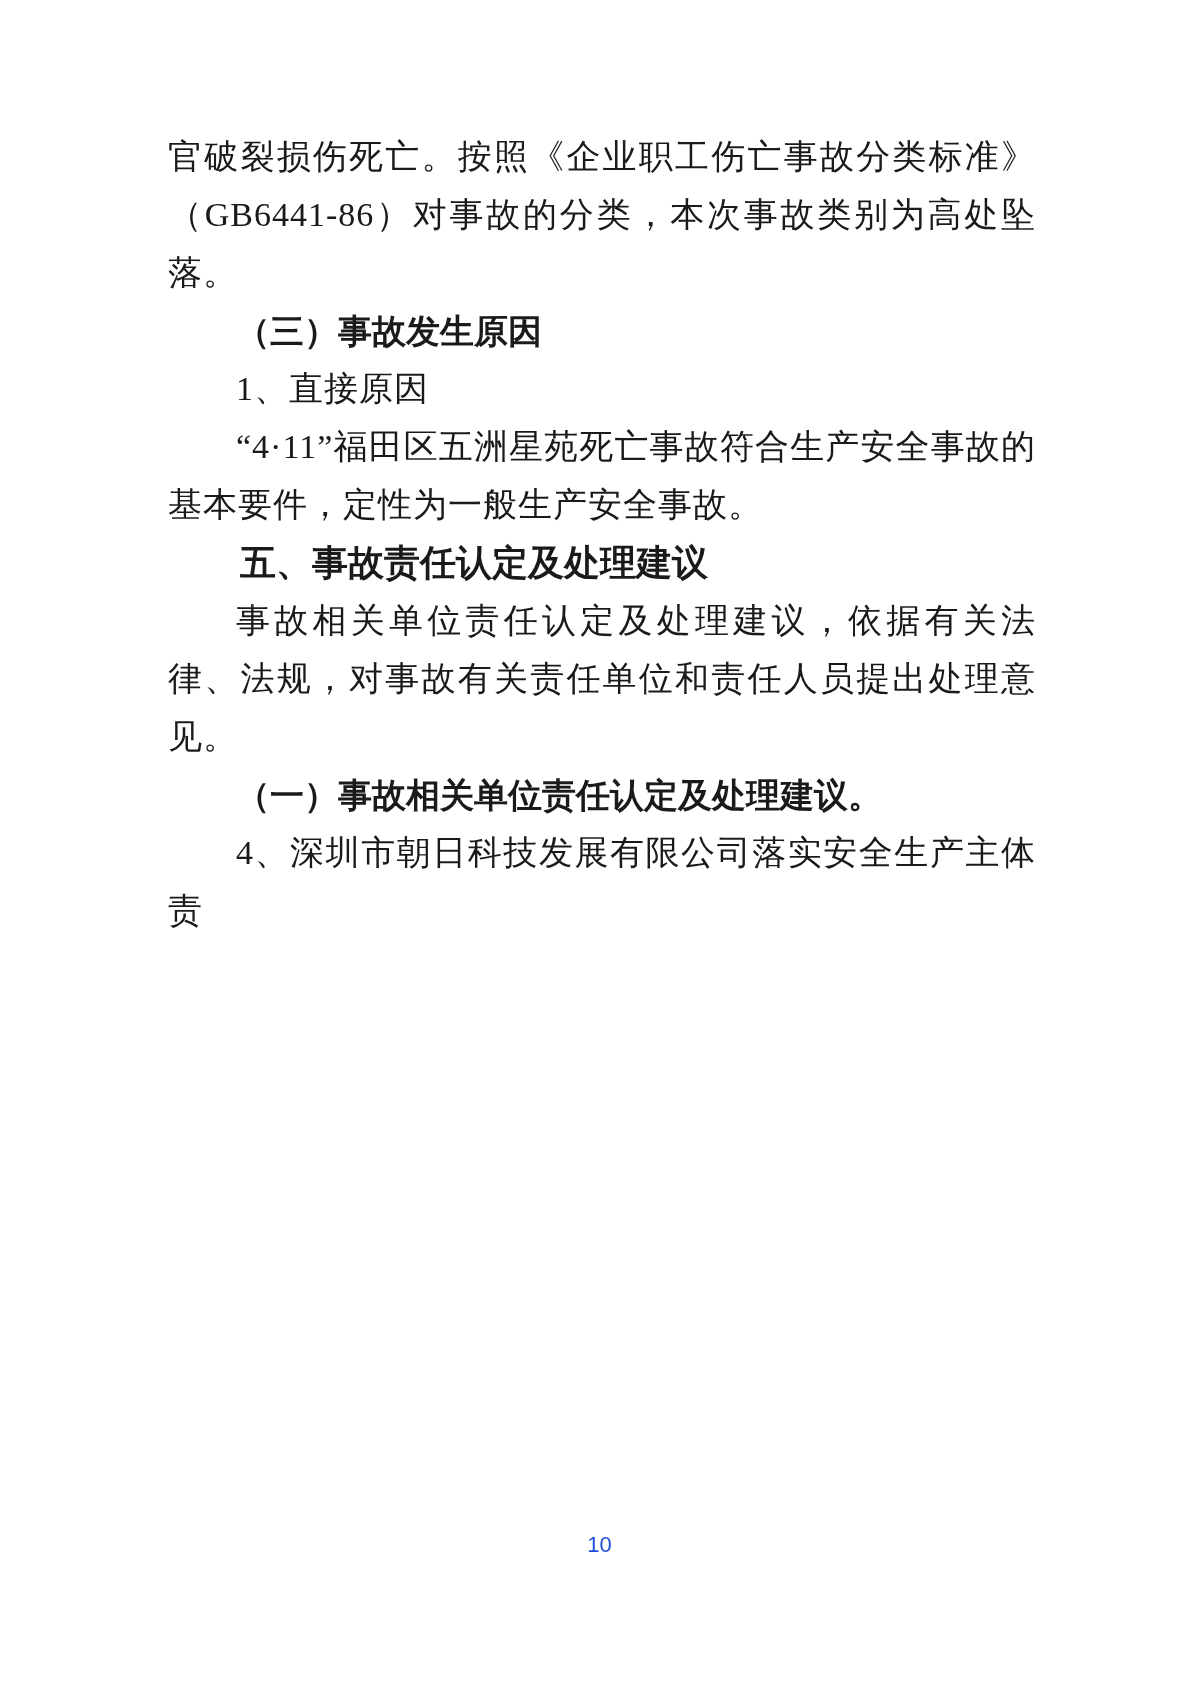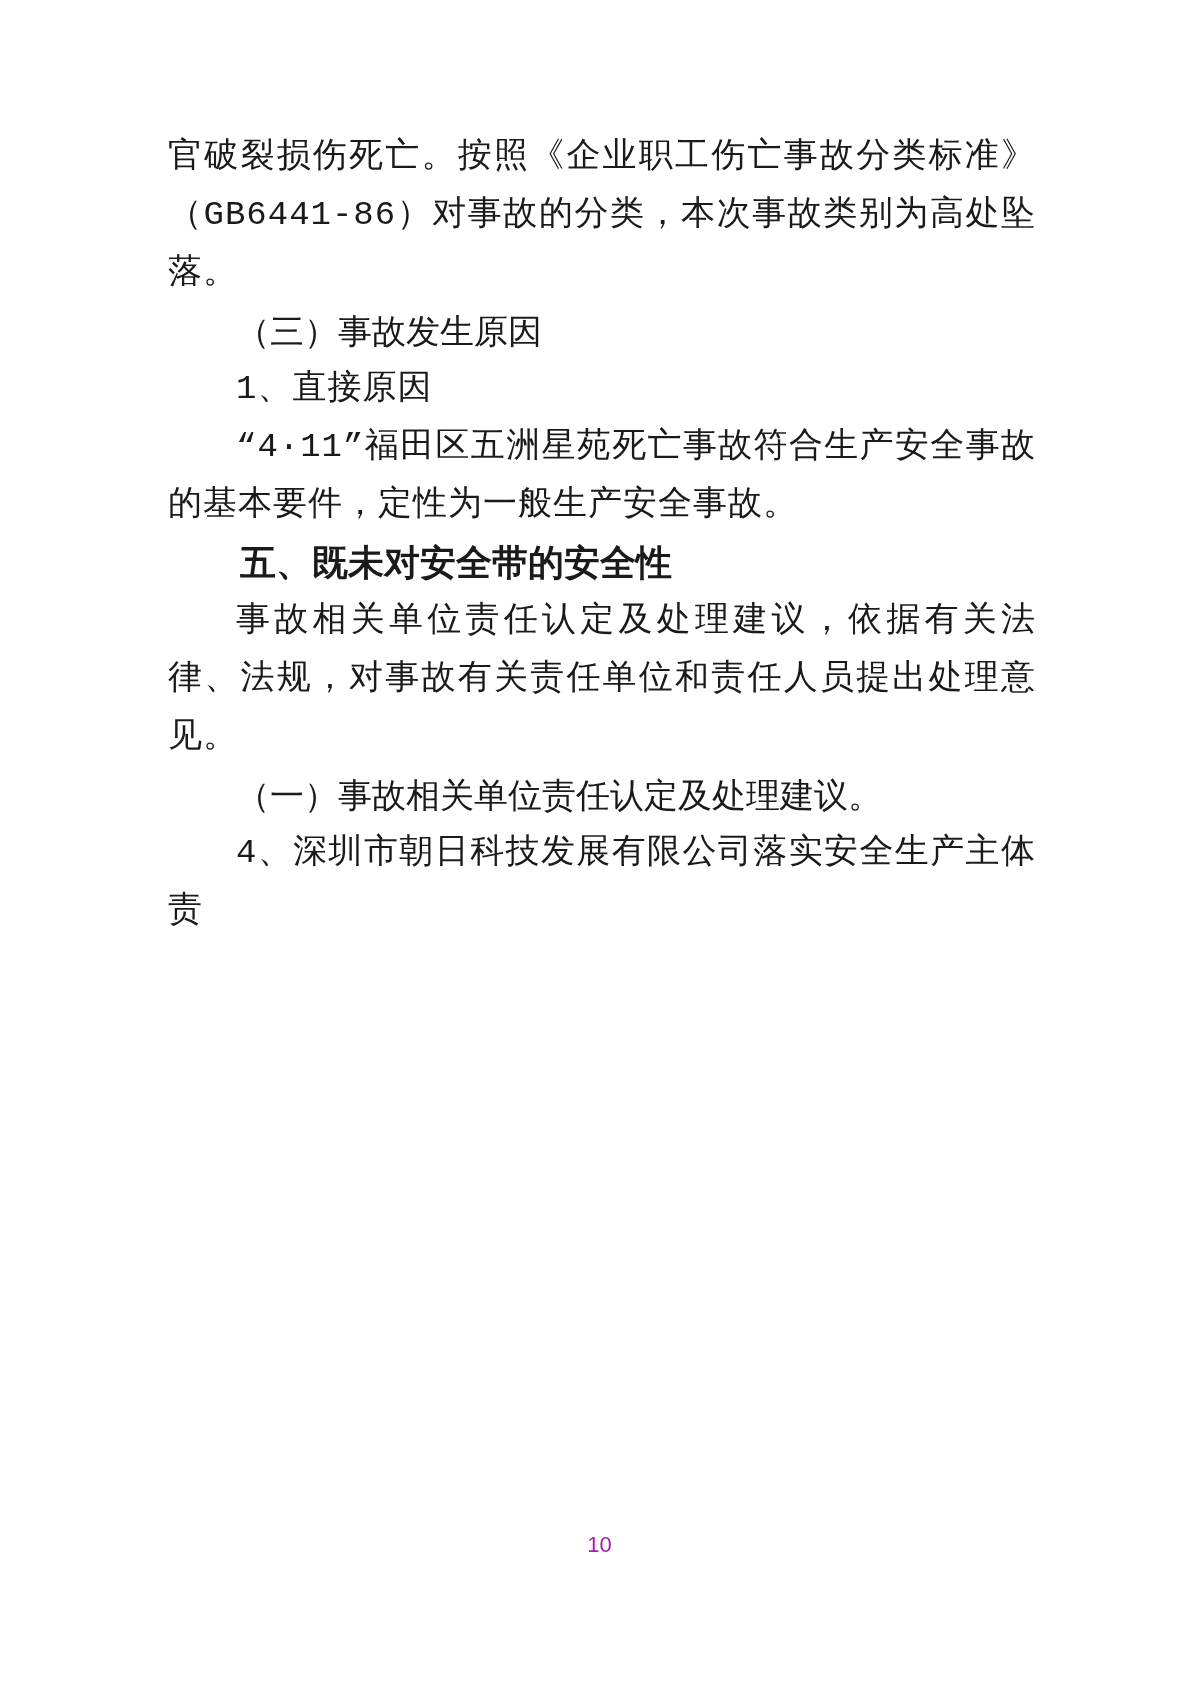--- a/index.html
+++ b/index.html
@@ -24,55 +24,54 @@
   }
   .para {
     margin: 0;
     font-size: 34px;
     line-height: 58px;
     text-align: justify;
     text-justify: inter-character;
     letter-spacing: 1px;
     text-indent: 2em;
     font-weight: 400;
-    font-family: Liberation Mono, monospace;
   }
   .para.no-indent {
     text-indent: 0;
   }
   .para.sub-heading {
     font-family: "Liberation Sans", sans-serif;
-    font-weight: 400;
+    font-weight: 700;
     letter-spacing: 0;
   }
   .para.major-heading {
     font-family: "Liberation Sans", sans-serif;
     font-weight: 700;
     font-size: 36px;
     letter-spacing: 0;
   }
   .page-footer {
     position: absolute;
     left: 0;
     top: 1532px;
     width: 100%;
     text-align: center;
     font-family: "Liberation Sans", sans-serif;
     font-size: 22px;
-    color: #a21caf;
+    color: #1d4ed8;
   }
 </style>
 </head>
 <body>
 
 <div class="page">
   <div class="content">
     <p class="para no-indent">官破裂损伤死亡。按照《企业职工伤亡事故分类标准》（GB6441-86）对事故的分类，本次事故类别为高处坠落。</p>
     <p class="para sub-heading">（三）事故发生原因</p>
     <p class="para">1、直接原因</p>
     <p class="para">“4·11”福田区五洲星苑死亡事故符合生产安全事故的基本要件，定性为一般生产安全事故。</p>
-    <p class="para major-heading">五、既未对安全带的安全性</p>
+    <p class="para major-heading">五、事故责任认定及处理建议</p>
     <p class="para">事故相关单位责任认定及处理建议，依据有关法律、法规，对事故有关责任单位和责任人员提出处理意见。</p>
     <p class="para sub-heading">（一）事故相关单位责任认定及处理建议。</p>
     <p class="para">4、深圳市朝日科技发展有限公司落实安全生产主体责</p>
   </div>
   <div class="page-footer">10</div>
 </div>
 
 </body></html>

